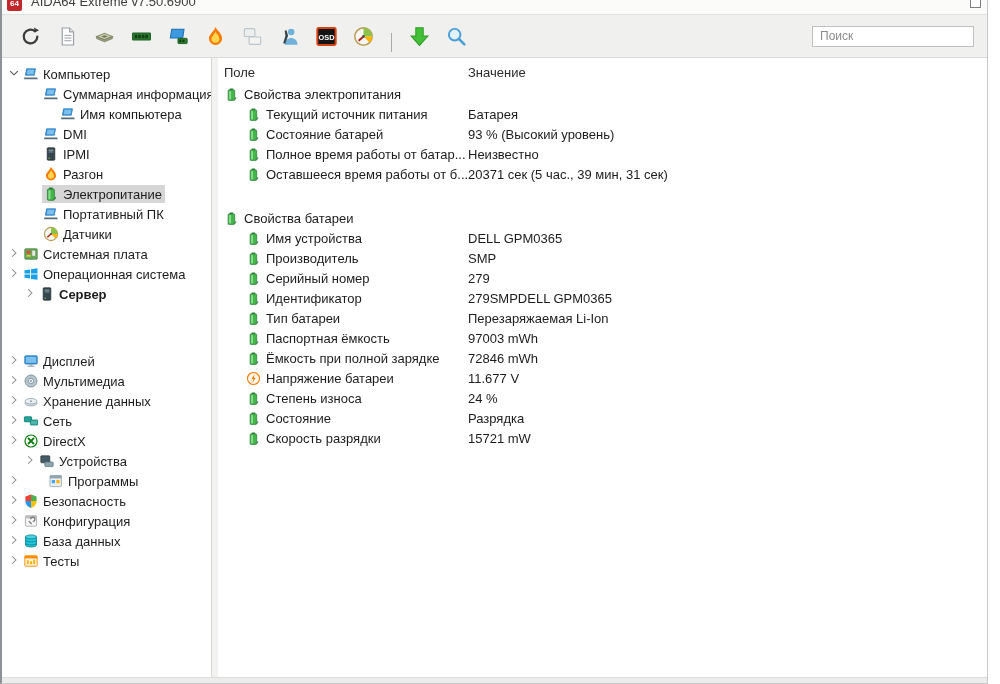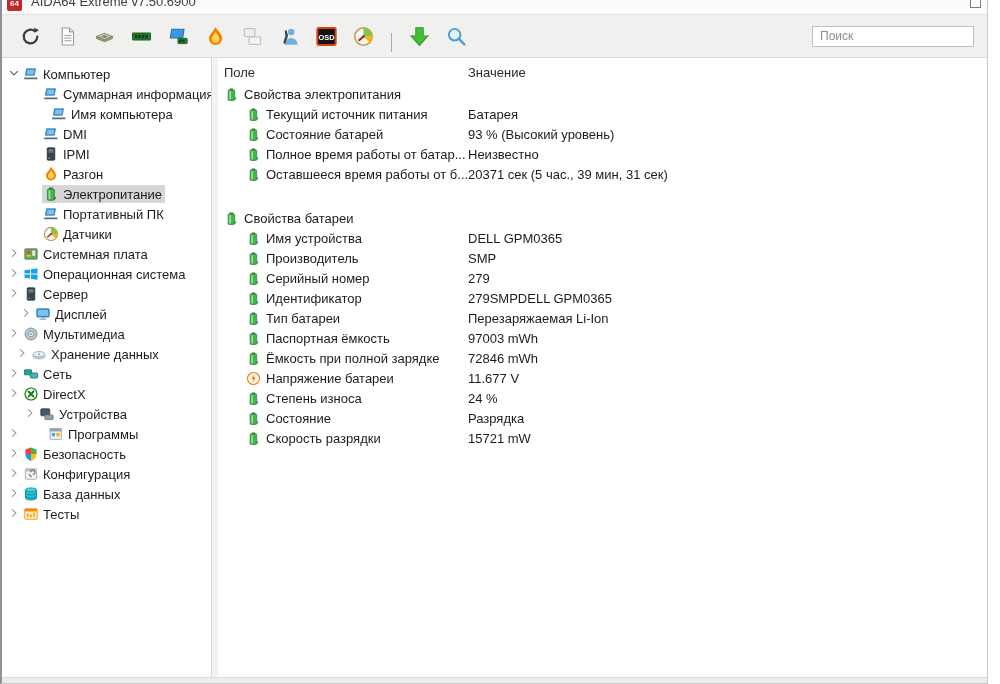--- a/index.html
+++ b/index.html
@@ -205,21 +205,21 @@
               <span class="ticon">
                 <svg viewBox="0 0 16 16">
                   <path d="M3.6 2.8h8.9l-1.2 6.4h-8.9Z" fill="#3b99e0" stroke="#1f6fb0" stroke-width="0.7"></path>
                   <path d="M4.6 3.8h6.7l-0.8 4.4h-6.7Z" fill="#7cc0ec"></path>
                   <path d="M1.4 11.4h12.6l0.9 1.8H1Z" fill="#546e7a"></path>
                 </svg>
               </span>
               <span class="tlabel">Суммарная информация</span>
             </span>
           </div>
-          <div class="trow" style="padding-left: 28px;">
+          <div class="trow" style="padding-left: 37px;">
             <span class="chev"></span>
             <span class="twrap">
               <span class="ticon">
                 <svg viewBox="0 0 16 16">
                   <path d="M3.6 2.8h8.9l-1.2 6.4h-8.9Z" fill="#3b99e0" stroke="#1f6fb0" stroke-width="0.7"></path>
                   <path d="M4.6 3.8h6.7l-0.8 4.4h-6.7Z" fill="#7cc0ec"></path>
                   <path d="M1.4 11.4h12.6l0.9 1.8H1Z" fill="#546e7a"></path>
                 </svg>
               </span>
               <span class="tlabel">Имя компьютера</span>
@@ -335,39 +335,39 @@
                 <svg viewBox="0 0 16 16" fill="#18a0e8">
                   <path d="M1.5 4.3 7 3.4v4.2H1.5Z"></path>
                   <path d="M8 3.2 14.5 2.2v5.4H8Z"></path>
                   <path d="M1.5 8.4H7v4.2l-5.5-0.9Z"></path>
                   <path d="M8 8.4h6.5v5.4L8 12.9Z"></path>
                 </svg>
               </span>
               <span class="tlabel">Операционная система</span>
             </span>
           </div>
-          <div class="trow" style="padding-left: 0px;">
+          <div class="trow" style="padding-left: 16px; font-weight: bold;">
             <span class="chev">
               <svg viewBox="0 0 16 16">
                 <path d="M5.5 3 10.5 8 5.5 13" fill="none" stroke="#8a8a8a" stroke-width="1.4"></path>
               </svg>
             </span>
             <span class="twrap">
               <span class="ticon">
                 <svg viewBox="0 0 16 16">
                   <rect x="4.2" y="1.8" width="7.6" height="12.4" rx="0.8" fill="#37474f" stroke="#21272b" stroke-width="0.7"></rect>
                   <rect x="5.6" y="3.6" width="4.8" height="1.1" fill="#90a4ae"></rect>
                   <rect x="5.6" y="5.4" width="4.8" height="1.1" fill="#78909c"></rect>
                   <circle cx="6.2" cy="12.2" r="0.7" fill="#8bc34a"></circle>
                 </svg>
               </span>
               <span class="tlabel">Сервер</span>
             </span>
           </div>
-          <div class="trow" style="padding-left: 12px;">
+          <div class="trow" style="padding-left: 0px; margin-top: 47px;">
             <span class="chev">
               <svg viewBox="0 0 16 16">
                 <path d="M5.5 3 10.5 8 5.5 13" fill="none" stroke="#8a8a8a" stroke-width="1.4"></path>
               </svg>
             </span>
             <span class="twrap">
               <span class="ticon">
                 <svg viewBox="0 0 16 16">
                   <rect x="1.8" y="2.8" width="12.4" height="8.2" rx="0.9" fill="#3b99e0" stroke="#1f6fb0" stroke-width="0.8"></rect>
                   <rect x="2.9" y="3.9" width="10.2" height="6" fill="#7cc0ec"></rect>
@@ -388,21 +388,21 @@
               <span class="ticon">
                 <svg viewBox="0 0 16 16">
                   <circle cx="8" cy="8" r="6" fill="#b8c4cb" stroke="#78909c" stroke-width="0.9"></circle>
                   <circle cx="8" cy="8" r="2.7" fill="#eceff1" stroke="#78909c" stroke-width="0.8"></circle>
                   <circle cx="8" cy="8" r="0.9" fill="#78909c"></circle>
                 </svg>
               </span>
               <span class="tlabel">Мультимедиа</span>
             </span>
           </div>
-          <div class="trow" style="padding-left: 8px;">
+          <div class="trow" style="padding-left: 0px;">
             <span class="chev">
               <svg viewBox="0 0 16 16">
                 <path d="M5.5 3 10.5 8 5.5 13" fill="none" stroke="#8a8a8a" stroke-width="1.4"></path>
               </svg>
             </span>
             <span class="twrap">
               <span class="ticon">
                 <svg viewBox="0 0 16 16">
                   <ellipse cx="8" cy="10.2" rx="6" ry="2.7" fill="#cfd8dc" stroke="#90a4ae" stroke-width="0.8"></ellipse>
                   <ellipse cx="8" cy="8.2" rx="6" ry="2.7" fill="#eceff1" stroke="#90a4ae" stroke-width="0.8"></ellipse>

